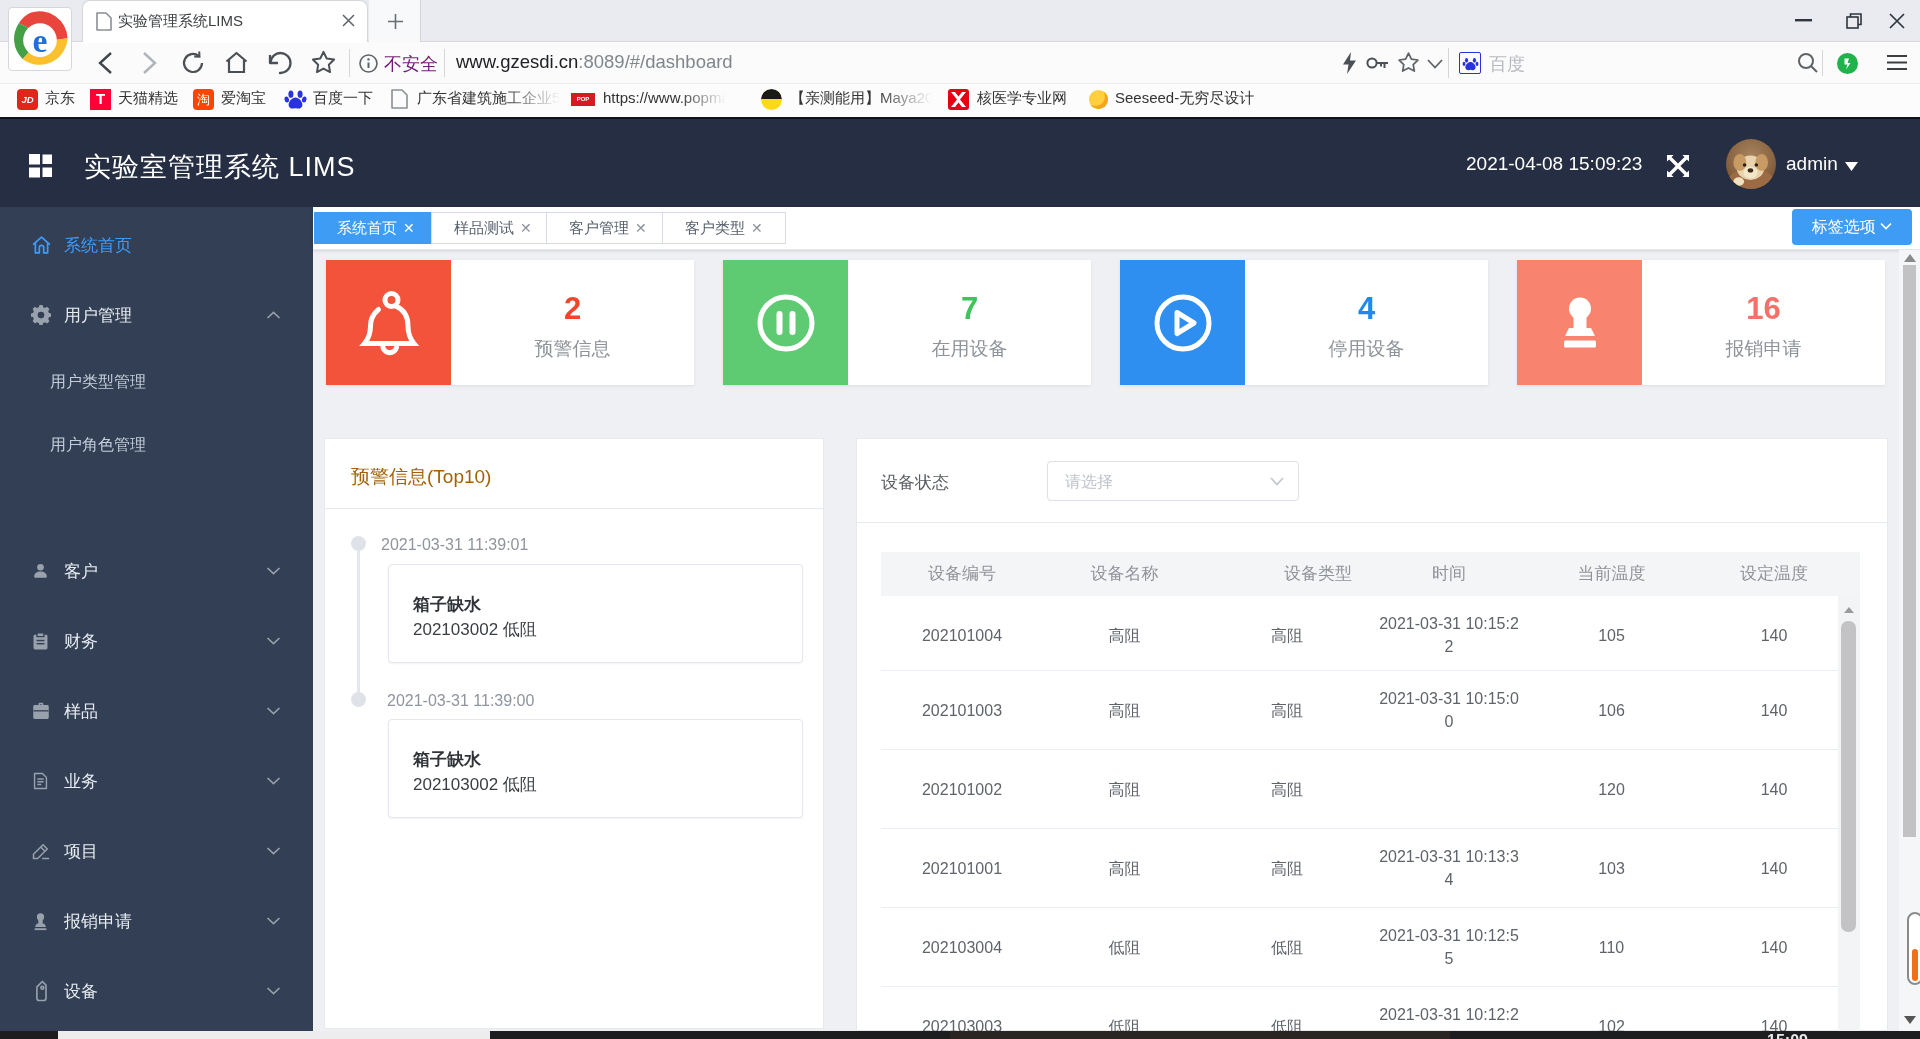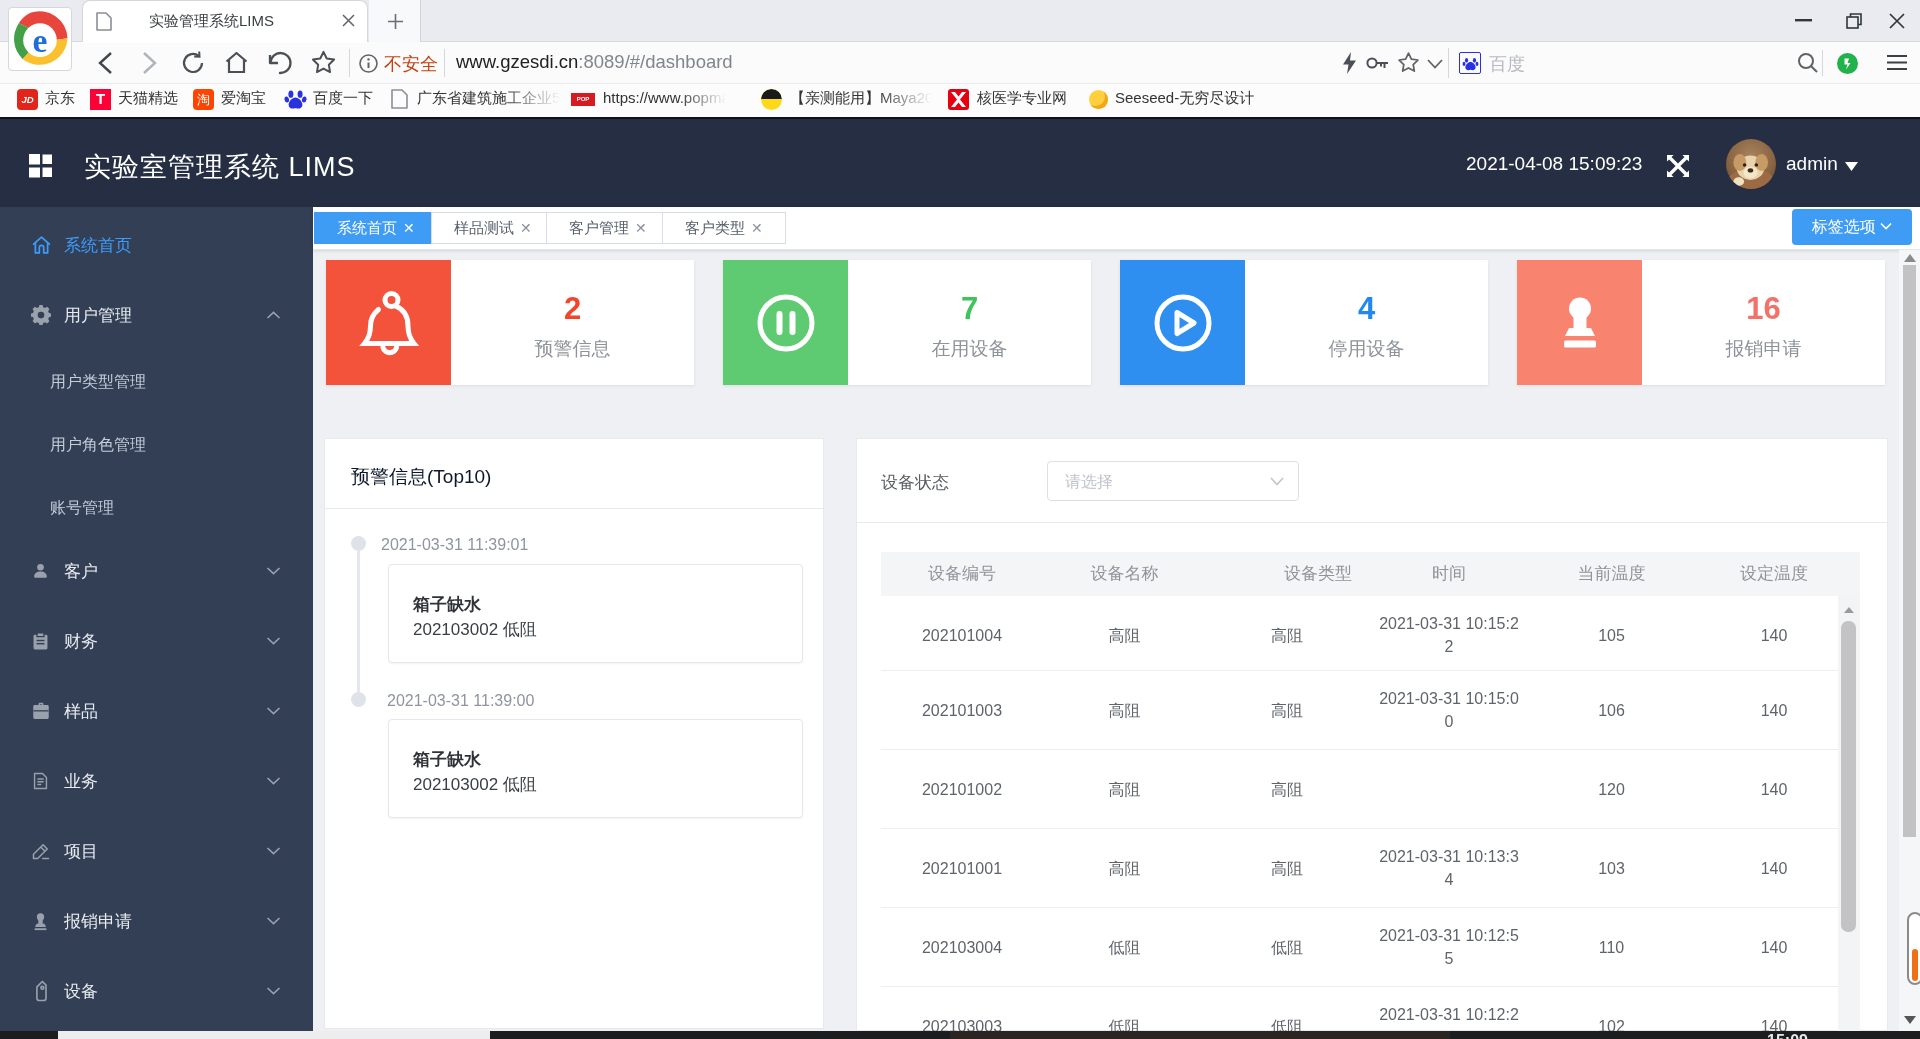--- a/index.html
+++ b/index.html
@@ -5,21 +5,21 @@
   * { margin:0; padding:0; box-sizing:border-box; }
   html,body { width:1920px; height:1039px; overflow:hidden; }
   body { font-family:"Liberation Sans", sans-serif; position:relative; background:#eef0f3; }
   .abs { position:absolute; }
   svg { display:block; }
 
   
   #tabstrip { left:0; top:0; width:1920px; height:42px; background:#e9ebf1; border-bottom:1px solid #d8d9db; }
   #logo-box { left:8px; top:7px; width:64px; height:64px; background:#fff; border:1px solid #d4d7db; border-radius:4px; z-index:5; display:flex; align-items:center; justify-content:center; }
   #tab { left:82px; top:0px; width:286px; height:42px; background:#fff; border:1px solid #d4d6da; border-bottom:none; border-radius:8px 8px 0 0; box-shadow:0 1px 0 #fff; }
-  .tabtitle { left:118px; top:12px; font-size:15px; color:#3c4043;margin-left:31px; }
+  .tabtitle { left:118px; top:12px; font-size:15px; color:#3c4043; }
   #toolbar { left:0; top:42px; width:1920px; height:42px; background:#fbfbfc; border-bottom:1px solid #ececee; }
   #bookmarks { left:0; top:84px; width:1920px; height:33px; background:#fcfcfd; }
   .bm { position:absolute; top:89px; font-size:15px; color:#333; white-space:nowrap; }
   .fade { -webkit-mask-image:linear-gradient(90deg,#000 60%,transparent 98%); mask-image:linear-gradient(90deg,#000 60%,transparent 98%); }
 
   
   #appheader { left:0; top:117px; width:1920px; height:90px; background:#252e42; border-top:2px solid #121219; }
   #apptitle { left:84px; top:149px; font-size:27px; color:#fff; letter-spacing:1px; }
   #headtime { left:1466px; top:153px; font-size:19px; color:#fff; }
   #adminname { left:1786px; top:153px; font-size:19px; color:#fff; }
@@ -42,21 +42,21 @@
 
   
   .card { position:absolute; top:260px; width:368px; height:125px; background:#fff; box-shadow:0 1px 3px rgba(0,0,0,.08); }
   .card .blk { position:absolute; left:0; top:0; width:125px; height:125px; display:flex; align-items:center; justify-content:center; }
   .card .num { position:absolute; left:125px; width:243px; top:31px; text-align:center; font-size:31px; font-weight:bold; }
   .card .lbl { position:absolute; left:125px; width:243px; top:76px; text-align:center; font-size:19px; color:#8e9399; }
 
   
   #lpanel { left:324px; top:438px; width:500px; height:591px; background:#fff; border:1px solid #e6e9ee; }
   #lpanel .hd { position:absolute; left:0; top:0; width:100%; height:70px; border-bottom:1px solid #e6e9ee; }
-  #lpanel .hd span { position:absolute; left:26px; top:25px; font-size:19px; color:#0f172a; }
+  #lpanel .hd span { position:absolute; left:26px; top:25px; font-size:19px; color:#a16207; }
   #rpanel { left:856px; top:438px; width:1032px; height:593px; background:#fff; border:1px solid #e6e9ee; }
   #rpanel .hd { position:absolute; left:0; top:0; width:100%; height:84px; border-bottom:1px solid #e6e9ee; }
 
   
   .tl-dot { position:absolute; width:15px; height:15px; border-radius:50%; background:#dfe3e9; }
   .tl-line { position:absolute; width:3px; background:#e4e7ed; }
   .tl-time { position:absolute; font-size:16px; color:#8f959e; }
   .tl-card { position:absolute; left:63px; width:415px; height:99px; background:#fff; border:1px solid #e4e7ed; border-radius:4px; box-shadow:0 1px 2px rgba(0,0,0,.05); }
   .tl-card b { position:absolute; left:24px; top:28px; font-size:17px; color:#2f3338; font-weight:bold; }
   .tl-card span { position:absolute; left:24px; top:53px; font-size:17px; color:#3a3f45; }
@@ -139,21 +139,21 @@
   </svg>
 <svg class="abs" style="left:311px;top:50px;" width="25" height="25" viewBox="0 0 24 24" fill="none" stroke="#4a5056" stroke-width="1.9">
     <path d="M12 1.8 L15.1 8.2 L22.2 9.2 L17.1 14.1 L18.3 21.2 L12 17.8 L5.7 21.2 L6.9 14.1 L1.8 9.2 L8.9 8.2 Z" stroke-linejoin="round"></path>
   </svg>
 <div class="abs" style="left:349px;top:49px;width:1px;height:28px;background:#d5d8db;"></div>
 <svg class="abs" style="left:359px;top:54px;" width="19" height="19" viewBox="0 0 19 19" fill="none" stroke="#5f6368" stroke-width="1.6">
     <circle cx="9.5" cy="9.5" r="8.5"></circle>
     <path d="M9.5 8.5 V14" stroke-width="2"></path>
     <circle cx="9.5" cy="5.4" r="1.2" fill="#5f6368" stroke="none"></circle>
   </svg>
-<div class="abs" style="left:384px;top:52px;font-size:18px;color:#c2410c;">不安全</div>
+<div class="abs" style="left:384px;top:52px;font-size:18px;color:#701a75;">不安全</div>
 <div class="abs" style="left:444px;top:49px;width:1px;height:28px;background:#d5d8db;"></div>
 <div class="abs" style="left:456px;top:51px;font-size:18.5px;color:#202124;">www.gzesdi.cn<span style="color:#80868b;">:8089/#/dashboard</span></div>
 
 <svg class="abs" style="left:1342px;top:52px;" width="15" height="22" viewBox="0 0 15 22" fill="#4a5056">
     <path d="M9 0 L1 12.5 H6.5 L5 22 L14 8.5 H8 Z"></path>
   </svg>
 <svg class="abs" style="left:1366px;top:56px;" width="23" height="14" viewBox="0 0 23 14" fill="none" stroke="#4a5056" stroke-width="2">
     <circle cx="6" cy="7" r="4.6"></circle>
     <path d="M10.5 7 H22 M18.5 7 V12 M15 7 V10.5"></path>
   </svg>
@@ -288,23 +288,20 @@
           <path d="M1.5 7.5 L7.5 1.8 L13.5 7.5"></path>
         </svg>
       </span>
   </div>
   <div class="smi" style="top:143px">
       <span class="txt">用户类型管理</span>
     </div>
   <div class="smi" style="top:206px">
       <span class="txt">用户角色管理</span>
     </div>
-  <div class="smi" style="top:269px">
-      <span class="txt">账号管理</span>
-    </div>
   <div class="mi" style="top:329px">
     <span class="ico">
         <svg width="19" height="19" viewBox="0 0 24 24" fill="#98a1ac">
           <circle cx="12" cy="7.2" r="4.2"></circle>
           <path d="M12 12.5c-4.8 0-8 2.6-8 6.3 0 .9.7 1.7 1.7 1.7h12.6c.9 0 1.7-.7 1.7-1.7 0-3.7-3.2-6.3-8-6.3z"></path>
         </svg>
       </span>
     <span class="txt">客户</span>
     <span class="chev">
         <svg width="15" height="9" viewBox="0 0 15 9" fill="none" stroke="#98a1ac" stroke-width="1.6">

